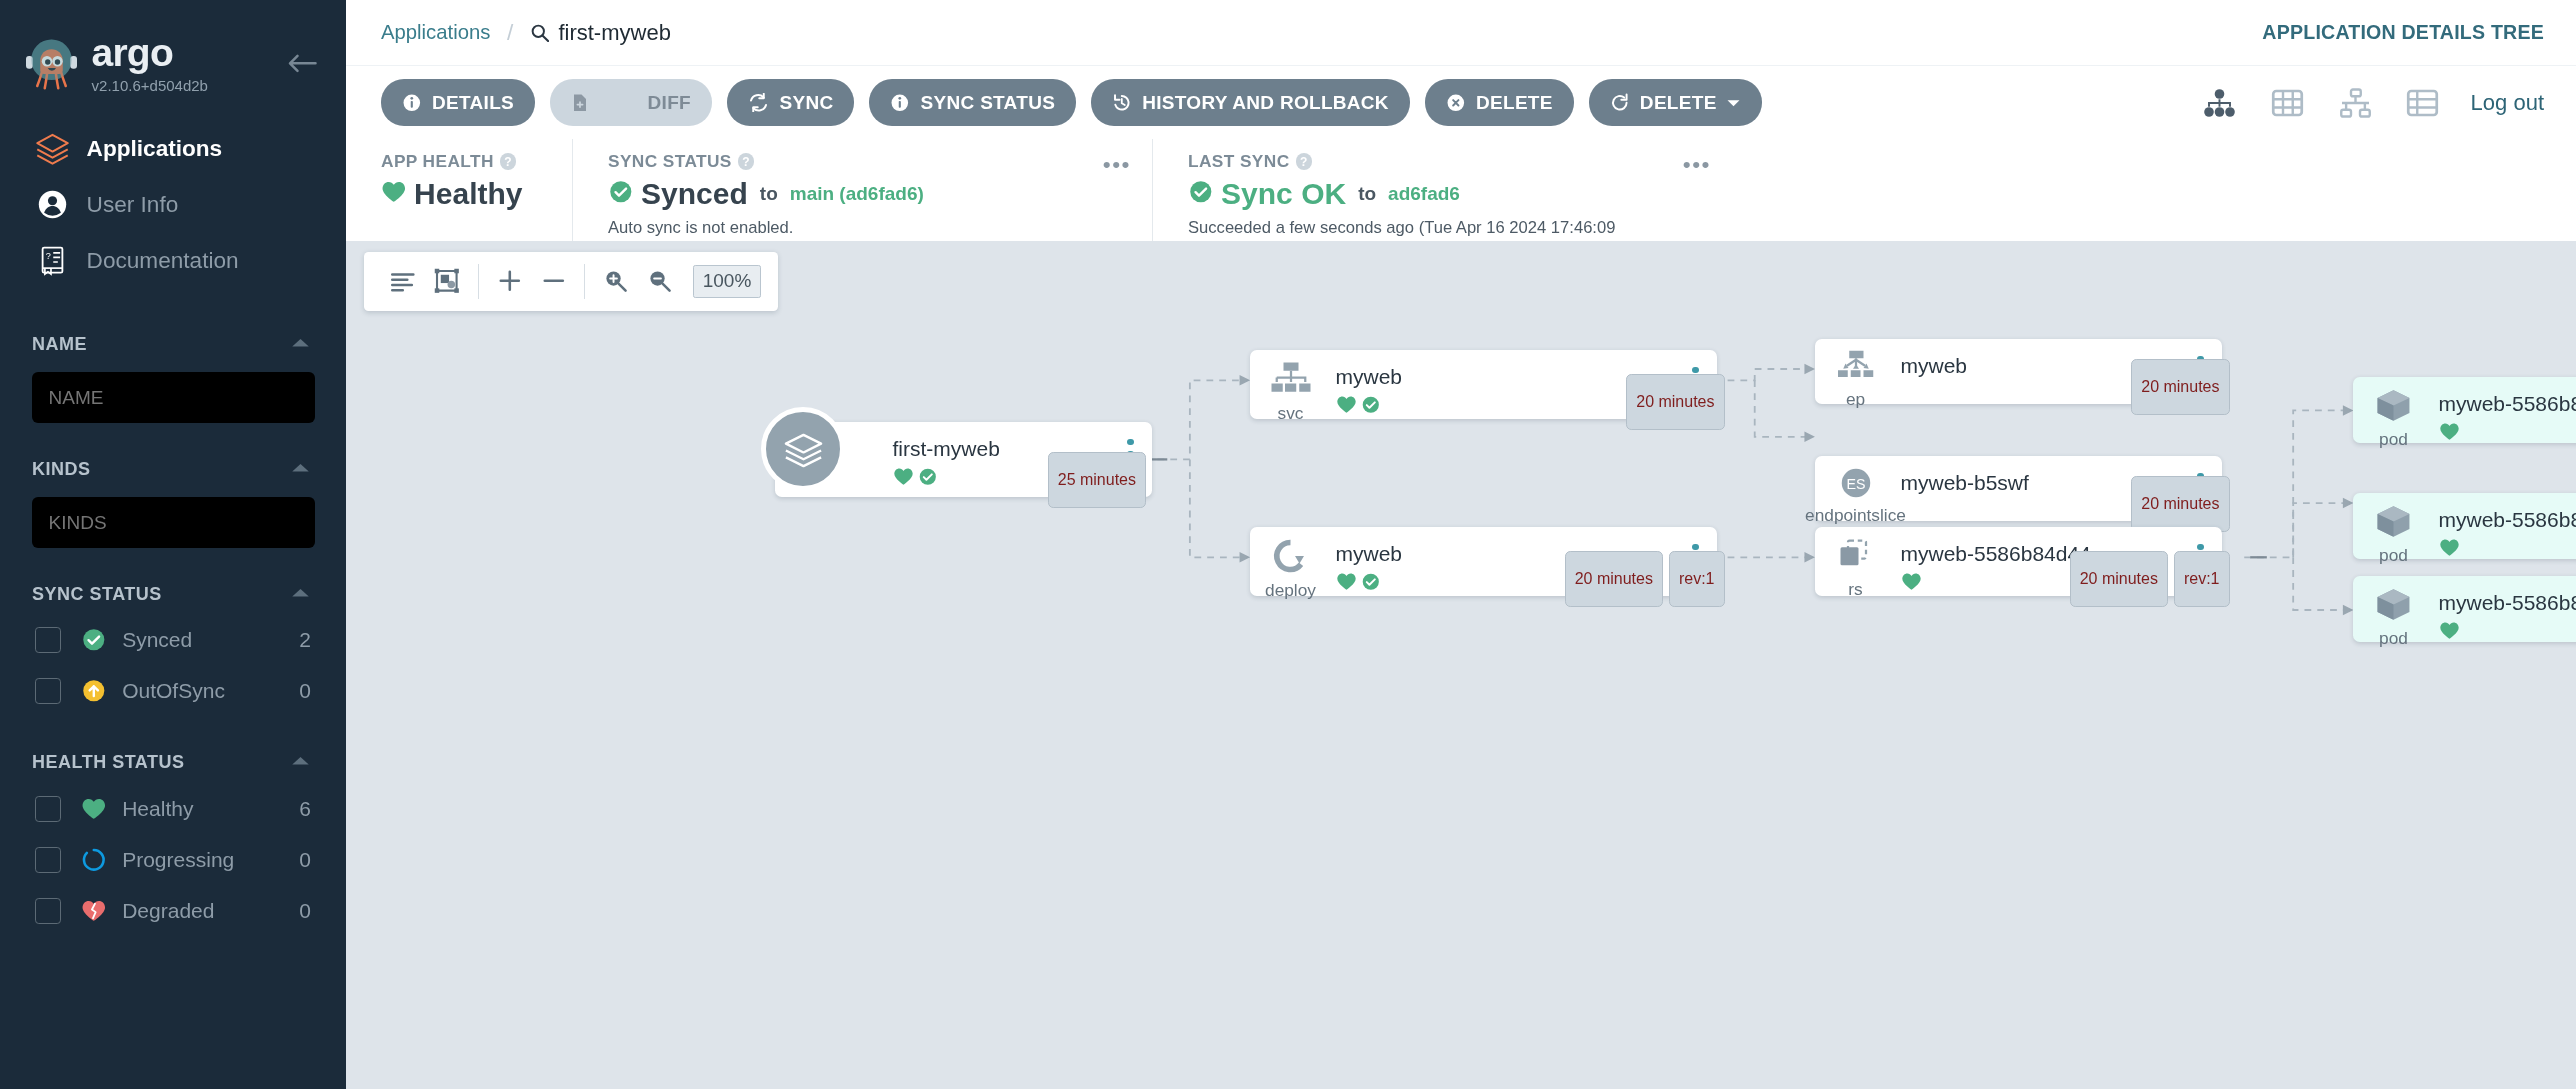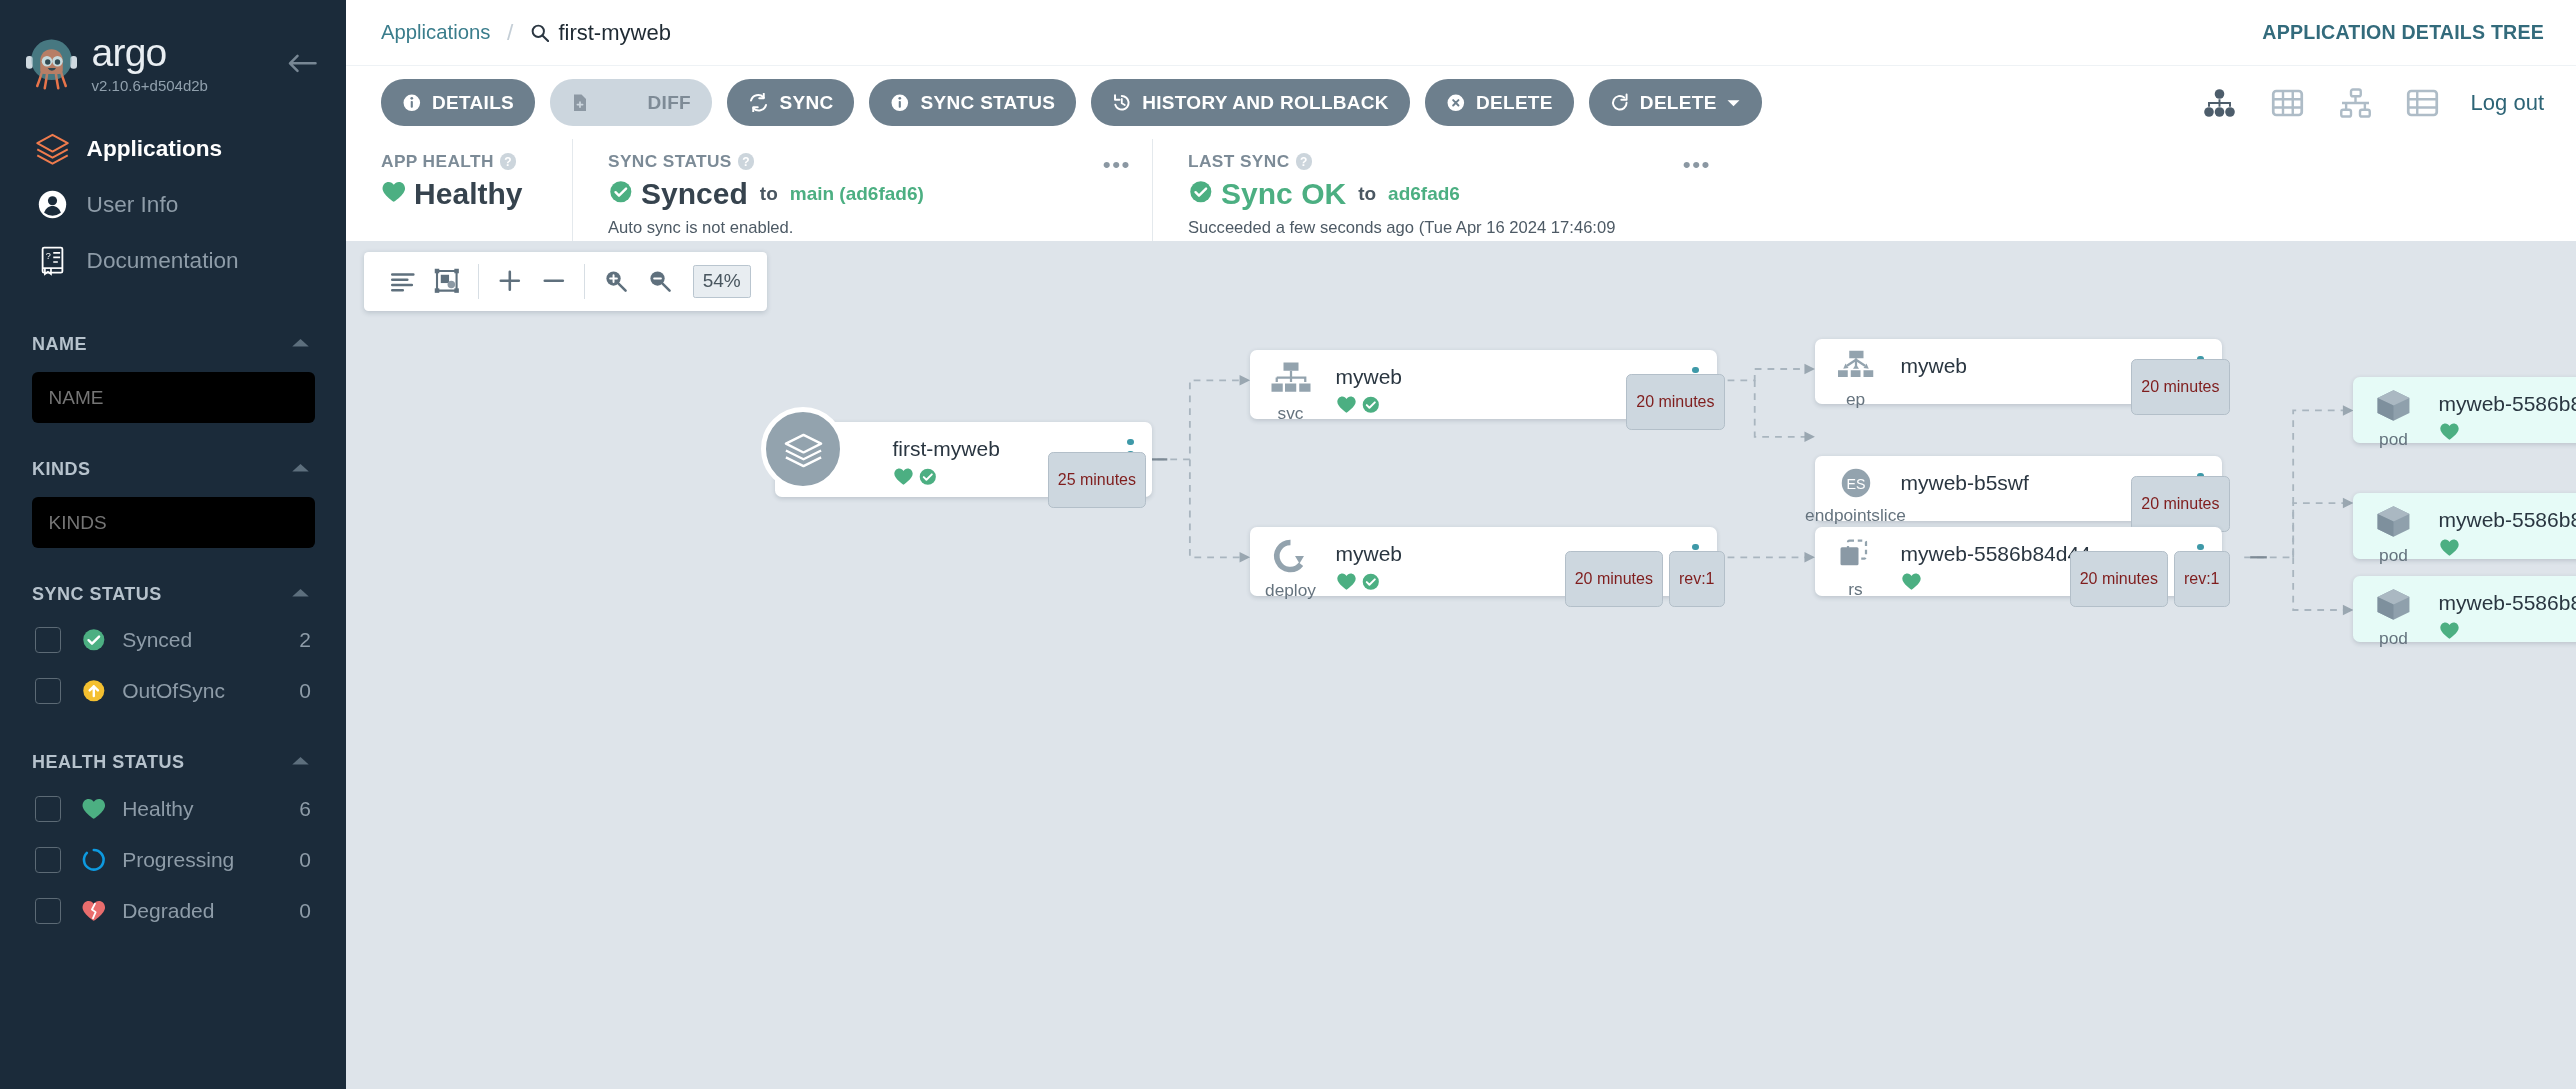--- a/index.html
+++ b/index.html
@@ -13,21 +13,21 @@
 
   
   .sidebar {
     width: 346px; flex: 0 0 346px; height: 1089px;
     background: #1b2b3a; color: #dfe5ea;
     position: relative; overflow: hidden;
   }
   .sb-brand { display: flex; align-items: center; padding: 21px 22.6px 7.5px 22.6px; height: 113px; }
   .sb-logo { width: 57px; height: 57px; flex: 0 0 57px; position: relative; }
   .sb-wordmark { margin-left: 12px; }
-  .sb-wordmark .argo-name { font-size: 39px; font-weight: 400; color: #e9eef2; letter-spacing: -0.8px; line-height: 1; }
+  .sb-wordmark .argo-name { font-size: 39px; font-weight: 700; color: #e9eef2; letter-spacing: -0.8px; line-height: 1; }
   .sb-version { font-size: 15px; color: #90a0ad; margin-top: 4.5px; }
   .sb-back { margin-left: auto; width: 42px; height: 42px; display:flex; align-items:center; justify-content:center; cursor: pointer; }
 
   .sb-nav { margin-top: 7.5px; }
   .sb-item { display: flex; align-items: center; height: 56px; padding: 0 0 0 32px; cursor: pointer; }
   .sb-item .ico { width: 41px; flex: 0 0 41px; display:flex; align-items:center; justify-content:center; }
   .sb-item .lbl { font-size: 22.6px; margin-left: 13.6px; color: #8e9ca8; }
   .sb-item.active .lbl { color: #ffffff; font-weight: bold; }
 
   .filters { margin-top: 35px; }
@@ -561,21 +561,21 @@
               <path d="M21 21l9 9" stroke="#5f707d" stroke-width="3.4" stroke-linecap="round"></path>
             </svg>
         </span>
         <span class="gb-ic">
           <svg width="25.6" height="25.6" viewBox="0 0 34 34">
               <circle cx="14" cy="14" r="9.5" fill="#5f707d"></circle>
               <path d="M9.5 14h9" stroke="#fff" stroke-width="2.6" stroke-linecap="round"></path>
               <path d="M21 21l9 9" stroke="#5f707d" stroke-width="3.4" stroke-linecap="round"></path>
             </svg>
         </span>
-        <span class="gb-zoom">54%</span>
+        <span class="gb-zoom">100%</span>
       </div>
 
       <div class="node approot" style="left:429px; top:181px; width:377px; height:75px;">
         <div class="circle">
           <svg width="45" height="45" viewBox="0 0 46 46">
               <path d="M23 8 41 17 23 26 5 17z" fill="none" stroke="#fff" stroke-width="2.4" stroke-linejoin="round"></path>
               <path d="M5 24l18 9 18-9" fill="none" stroke="#fff" stroke-width="2.4" stroke-linejoin="round"></path>
               <path d="M5 31l18 9 18-9" fill="none" stroke="#fff" stroke-width="2.4" stroke-linejoin="round"></path>
             </svg>
         </div>

